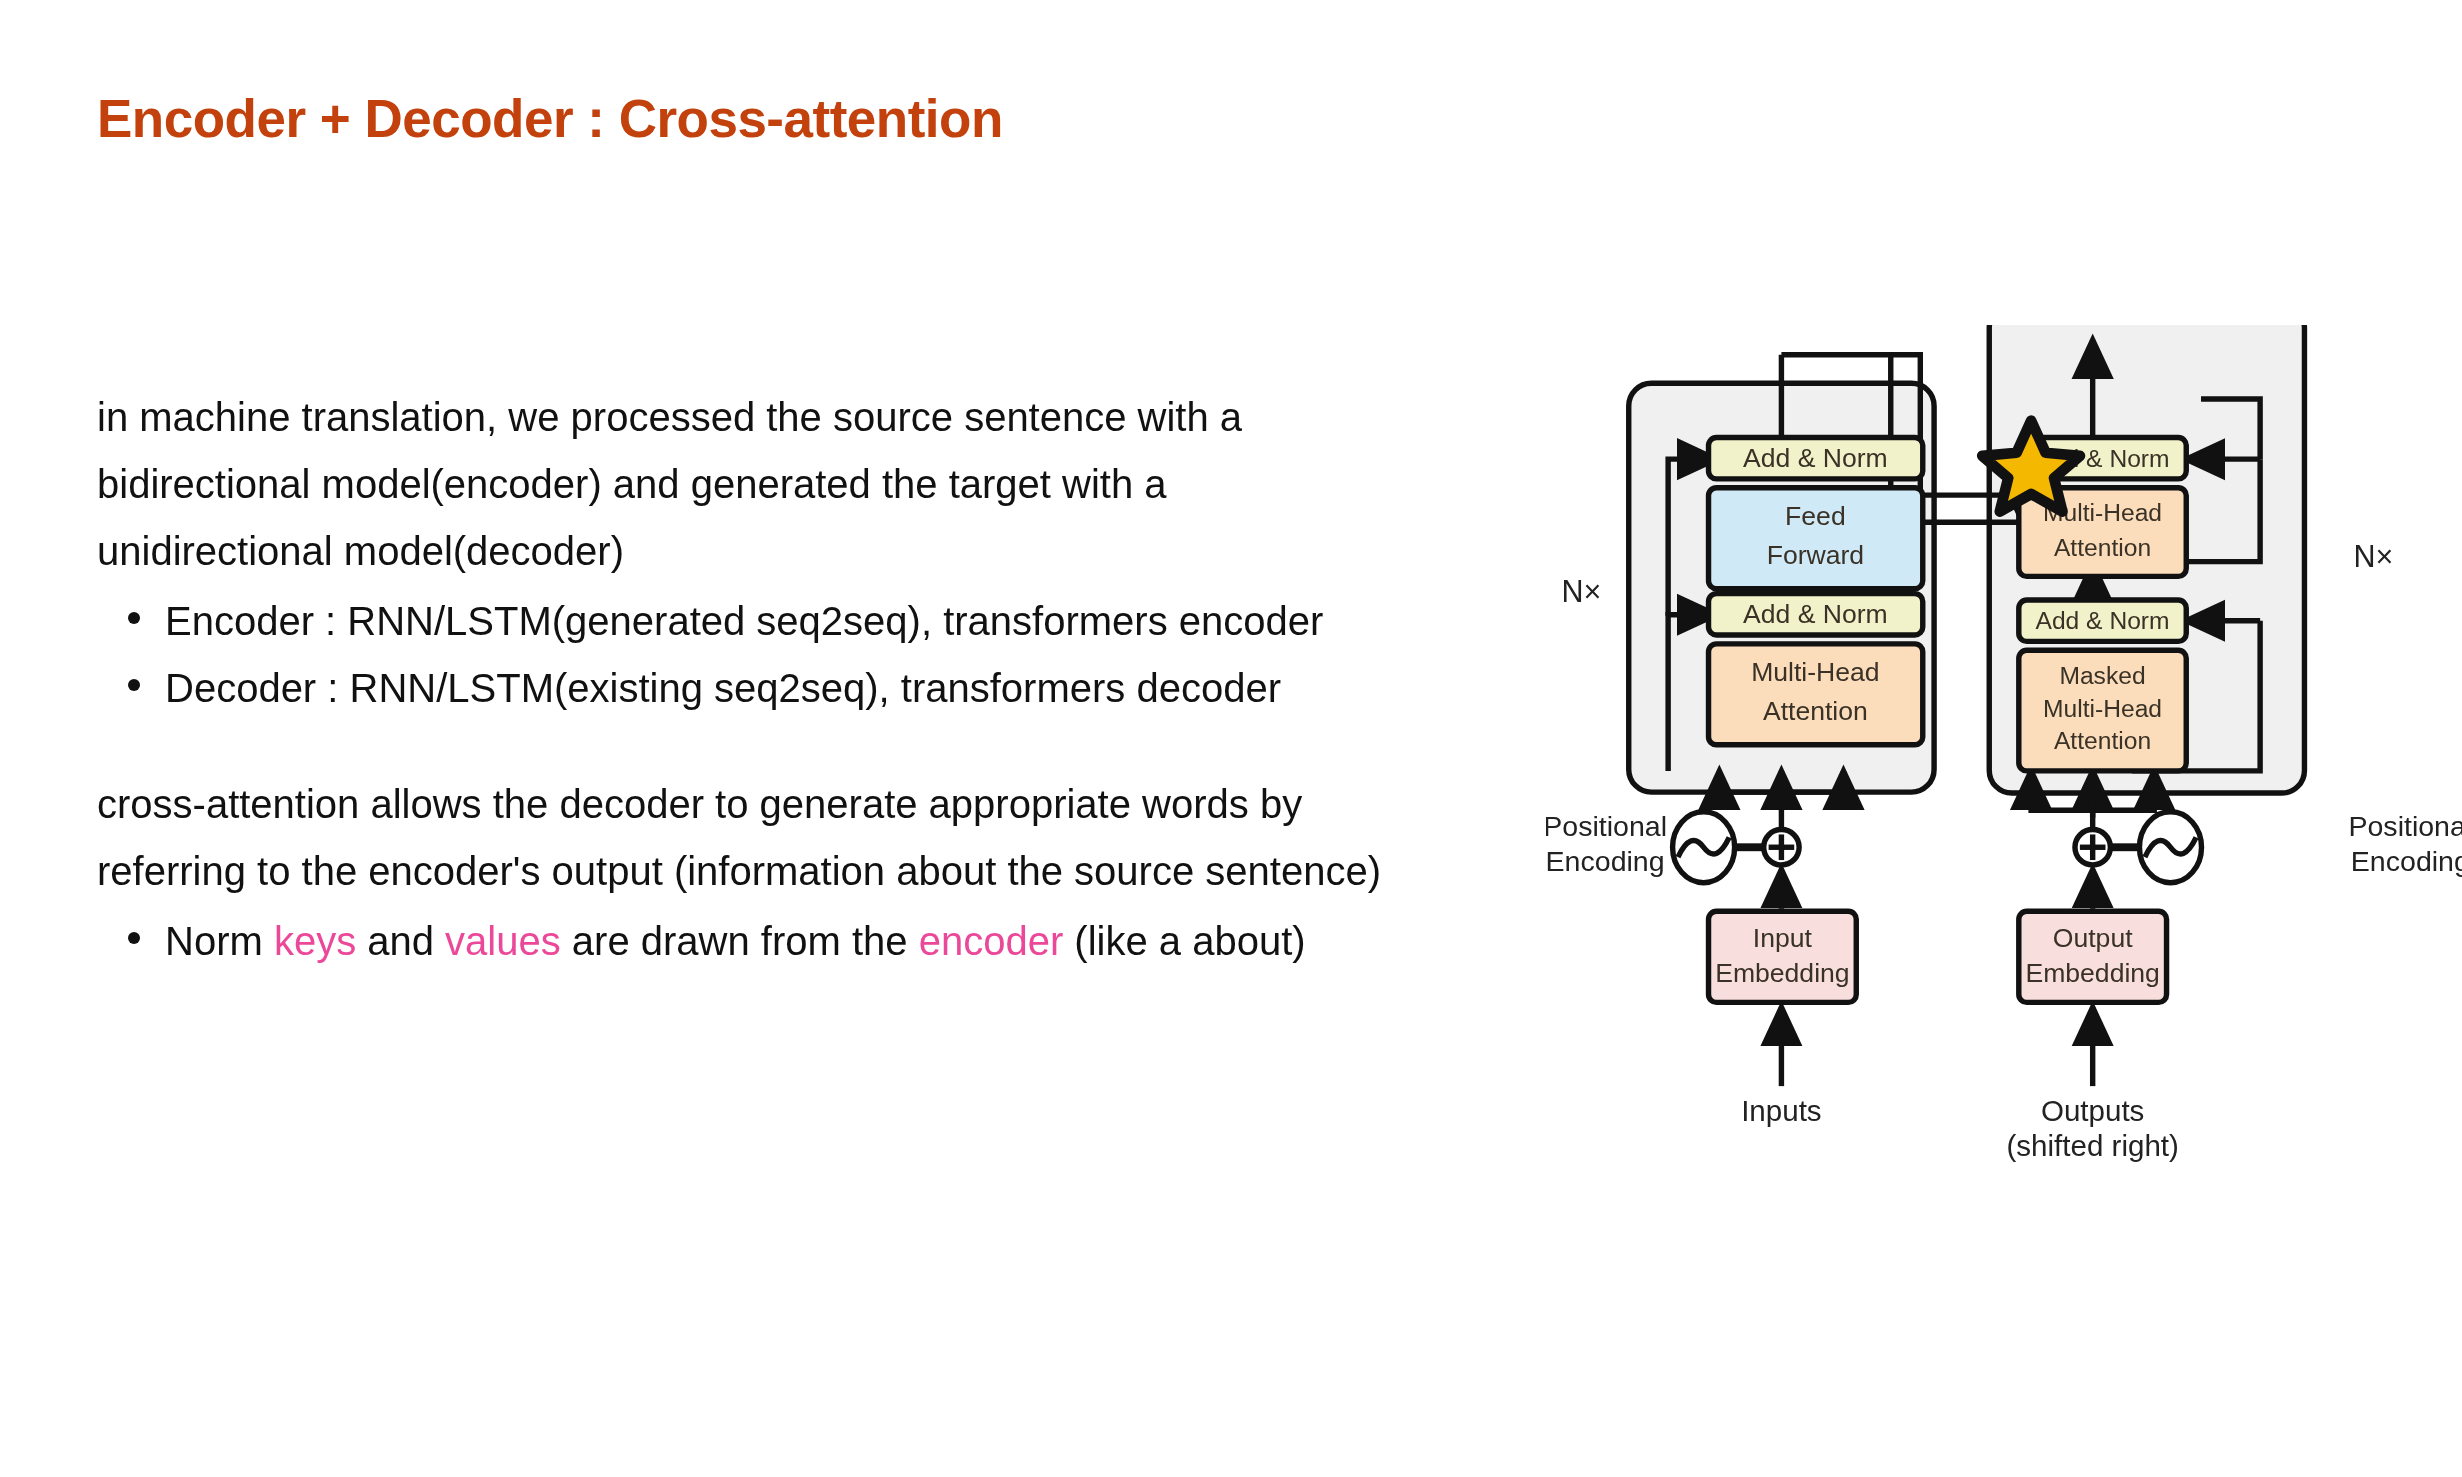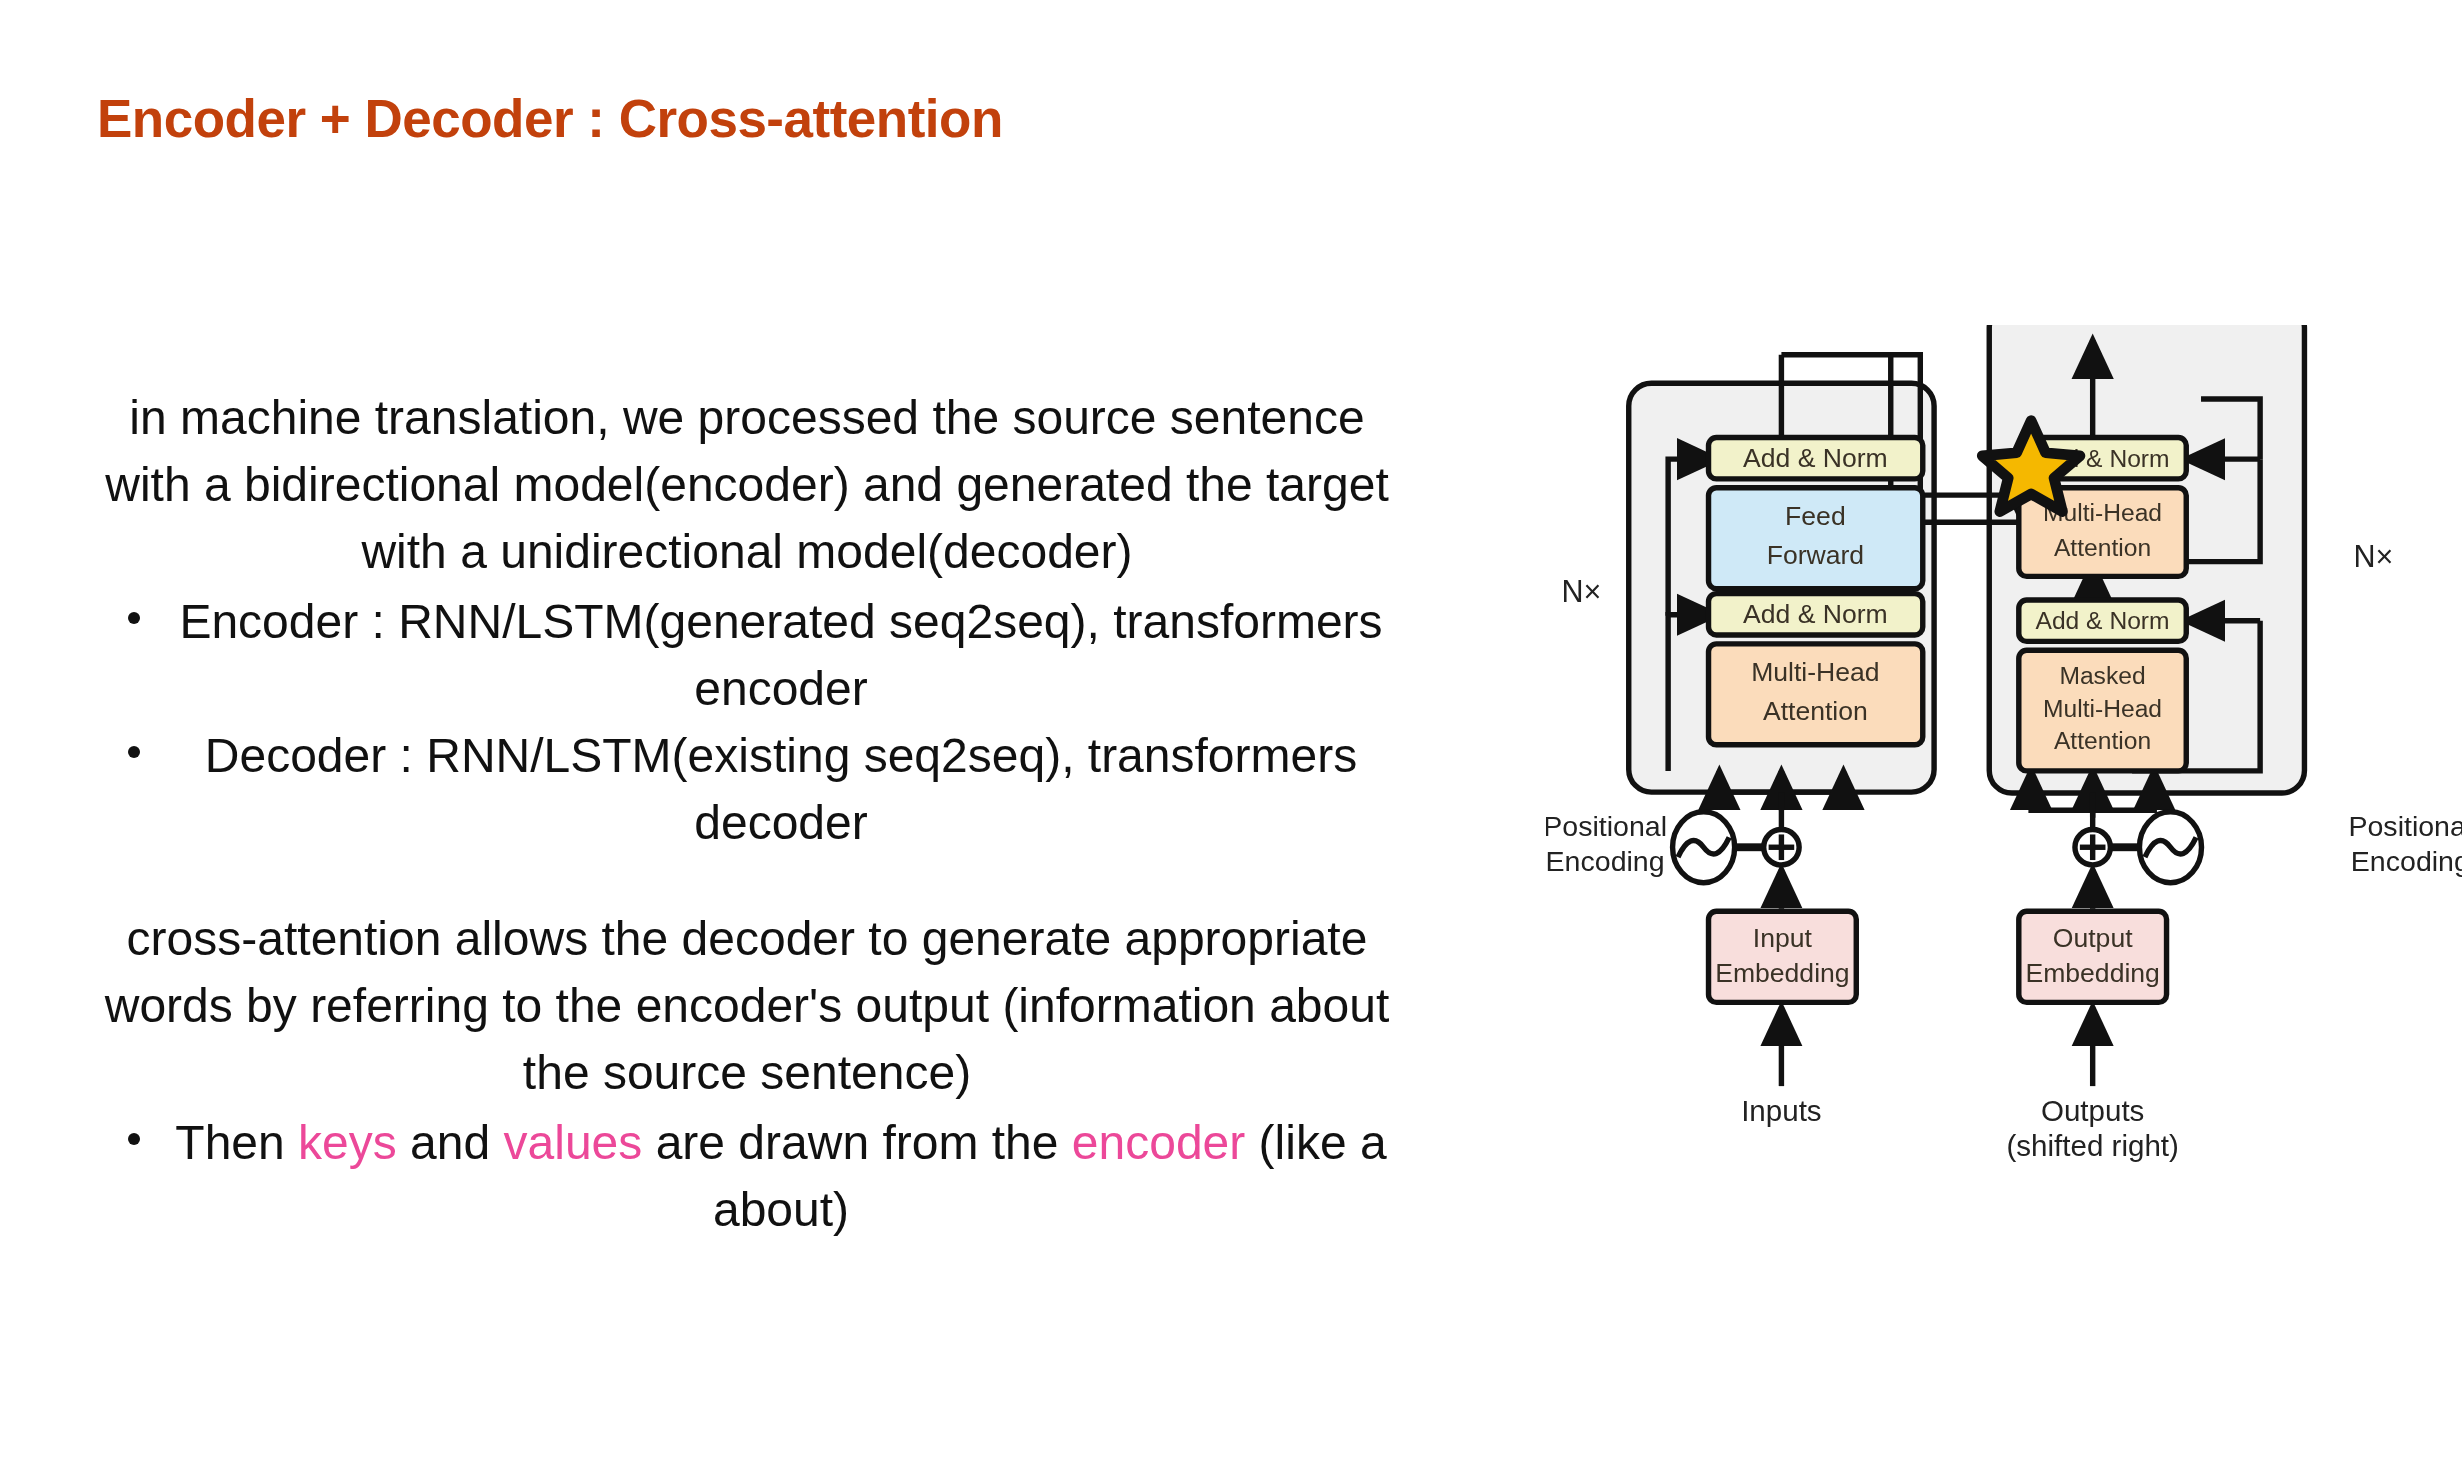--- a/index.html
+++ b/index.html
@@ -14,21 +14,21 @@
   
   .title{
     position:absolute;left:97px;top:88px;
     font-size:53px;font-weight:bold;letter-spacing:-0.5px;
     color:#c2410c;white-space:nowrap;
   }
 
   
   .body-col{
     position:absolute;left:97px;top:384px;width:1300px;
-    font-size:48px;line-height:67px;color:#111;text-align:center;
+    font-size:40px;line-height:67px;color:#111;
   }
   .para{margin:0 0 3px 0;}
   .para.spaced{margin-top:49px;}
   .bullets{list-style:none;margin:0;padding:0;}
   .bullets li{
     position:relative;padding-left:68px;margin:0;
   }
   .bullets li .dot{
     position:absolute;left:30.5px;top:23.6px;
     width:12.8px;height:12.8px;border-radius:50%;background:#111;
@@ -70,21 +70,21 @@
         <span class="dot"></span>
         <span>Decoder : RNN/LSTM(existing seq2seq), transformers decoder</span>
       </li>
     </ul>
 
     <p class="para spaced">cross-attention allows the decoder to generate appropriate words by referring to the encoder's output (information about the source sentence)</p>
 
     <ul class="bullets">
       <li>
         <span class="dot"></span>
-        <span><span>Then </span><span class="kw">keys</span><span> and </span><span class="kw">values</span><span> are drawn from the </span><span class="kw">encoder</span><span> (like a about)</span></span>
+        <span><span>Norm </span><span class="kw">keys</span><span> and </span><span class="kw">values</span><span> are drawn from the </span><span class="kw">encoder</span><span> (like a about)</span></span>
       </li>
     </ul>
   </div>
 
   <div class="diagram">
     <svg viewBox="0 0 2000 1920" xmlns="http://www.w3.org/2000/svg">
       <defs>
         <marker id="ah" markerWidth="9" markerHeight="9" refX="7.2" refY="4.5" orient="auto">
           <path d="M0,0.6 L8.4,4.5 L0,8.4 z" fill="#111"></path>
         </marker>

